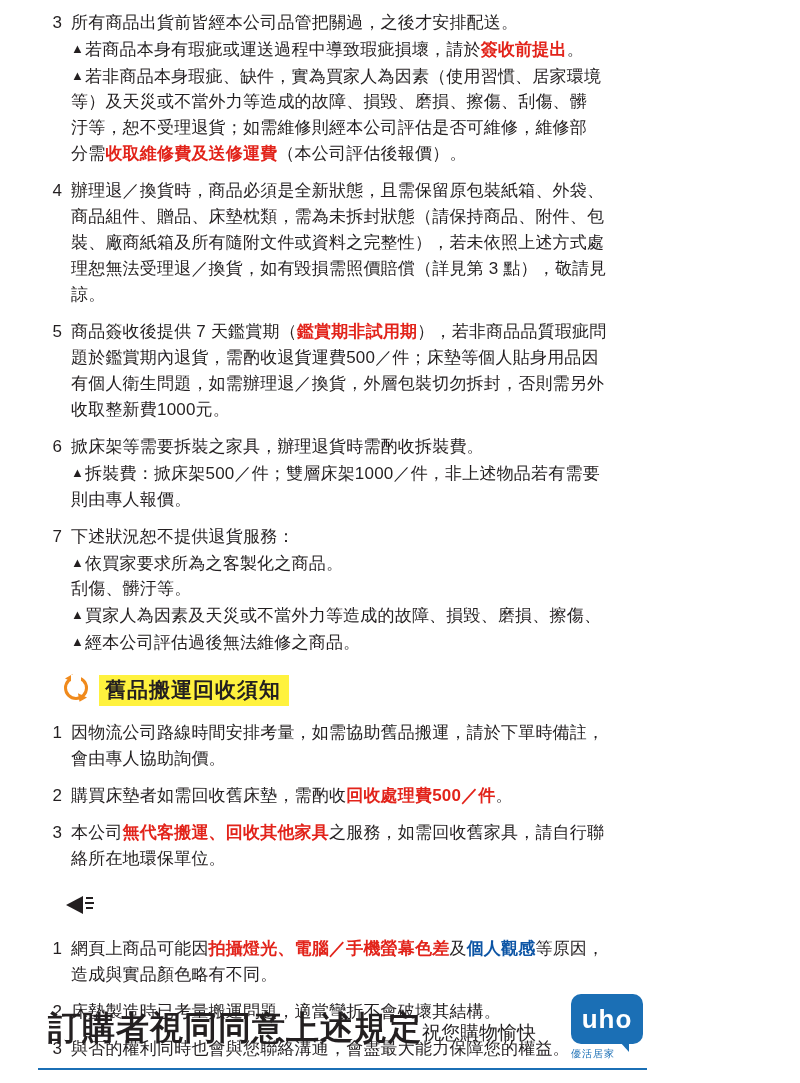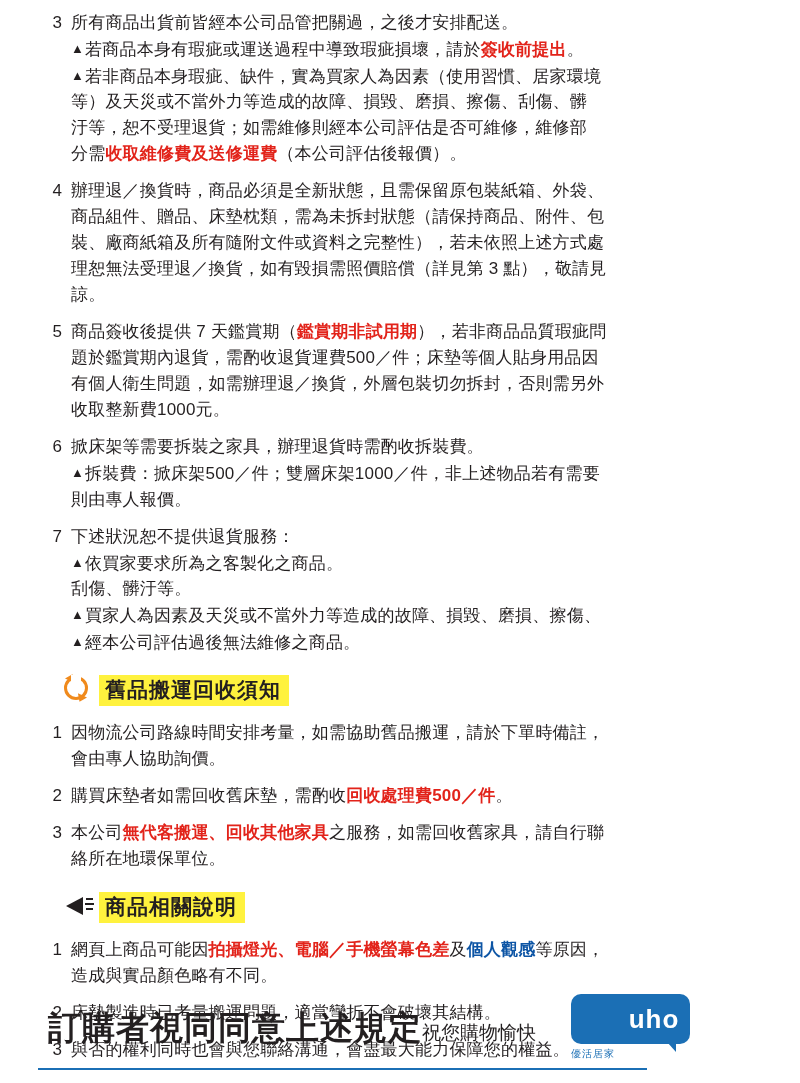--- a/index.html
+++ b/index.html
@@ -194,21 +194,20 @@
     height: 50px;
     background: #1b6fb5;
     border-radius: 10px;
     color: #ffffff;
     font-size: 26px;
     font-weight: bold;
     line-height: 50px;
     text-align: center;
     letter-spacing: 1px;
     position: relative;
-    padding-left: 47px;
   }
   .logo-bubble::after {
     content: "";
     position: absolute;
     right: 14px;
     bottom: -8px;
     width: 0; height: 0;
     border-left: 9px solid transparent;
     border-right: 0 solid transparent;
     border-top: 10px solid #1b6fb5;
@@ -314,21 +313,20 @@
     <div class="sect-icon">
       <div class="mega">
           <span class="cone"></span>
           <span class="lines">
             <i></i>
             <i></i>
             <i></i>
           </span>
         </div>
     </div>
-    <div class="sect-title">商品相關說明</div>
   </div>
 
   <div id="product-list">
       <div class="item">
         <div class="num">1</div>
         <div class="body">
           <span class="line"><span>網頁上商品可能因</span><span class="red">拍攝燈光、電腦／手機螢幕色差</span><span>及</span><span class="blue">個人觀感</span><span>等原因，</span></span>
           <span class="line"><span>造成與實品顏色略有不同。</span></span>
         </div>
       </div>

